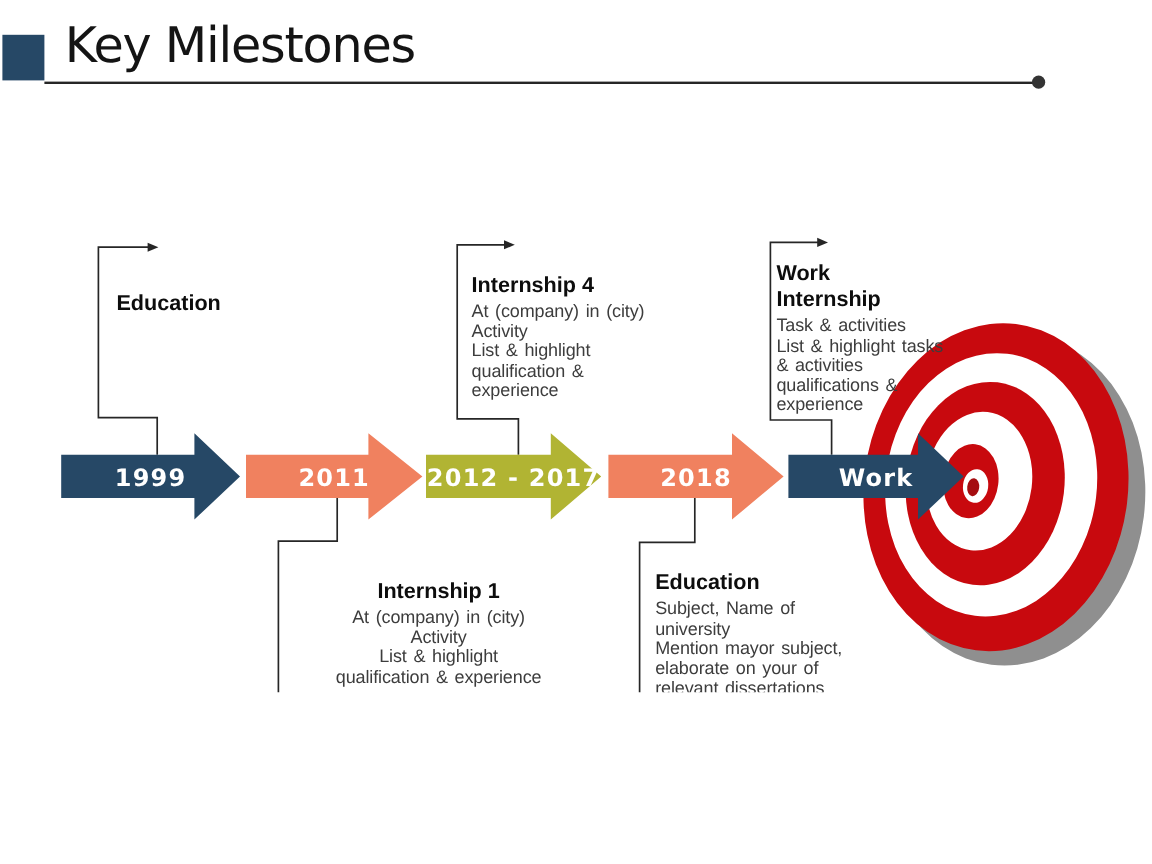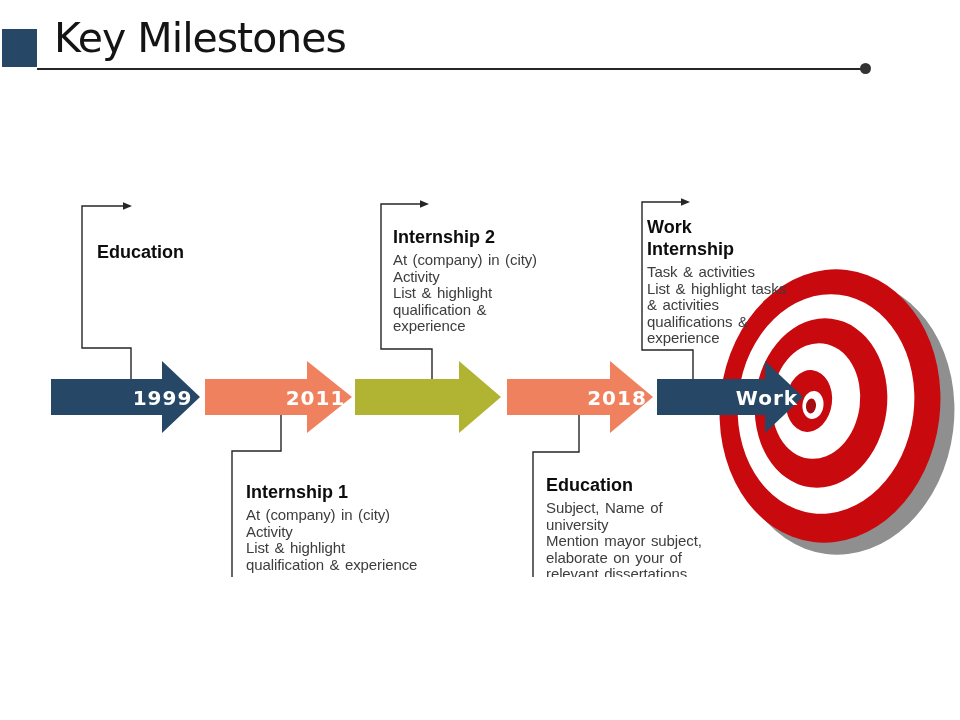--- a/index.html
+++ b/index.html
@@ -13,33 +13,33 @@
   .title-line   { position:absolute; left:37px; top:68px; width:829px; height:2px; background:#262626; }
   .title-dot    { position:absolute; left:860px; top:63px; width:11px; height:11px; border-radius:50%; background:#333333; }
 
   
   svg.diagram { position:absolute; left:0; top:0; }
   .connector { fill:none; stroke-width:1.4px; marker-end:url(#ah); }
 
   
   .arrow-label { position:absolute; top:379px; height:37px; display:flex; align-items:center; justify-content:center;
                  color:#ffffff; font-family:"DejaVu Sans", sans-serif; font-weight:700; font-size:20px;
-                 letter-spacing:1px; white-space:nowrap;padding-left:37px; }
+                 letter-spacing:1px; white-space:nowrap; }
 
   
   .ann { position:absolute; width:215px; }
   .ann h2 { margin:0 0 4px 0; font-size:18px; line-height:22px; font-weight:700; color:#0d0d0d;
             white-space:pre-line; font-family:"Liberation Sans", sans-serif; }
   .ann p  { margin:0; font-size:15px; line-height:16.5px; color:#3d3d3d; white-space:pre-line;
             word-spacing:1.5px; letter-spacing:-0.1px; }
 
   .ann-education-top    { left:97px;  top:241px; }
   .ann-internship2      { left:393px; top:226px; }
   .ann-work-experience  { left:647px; top:216px; width:160px; }
-  .ann-internship1      { left:246px; top:481px; }
+  .ann-internship1      { left:258px; top:481px;text-align:center; }
   .ann-education-bottom { left:546px; top:474px; }
 </style>
 </head>
 <body>
 
 <div class="slide">
 
   <div class="title-square"></div>
   <h1 class="slide-title">Key Milestones</h1>
   <div class="title-line"></div>
@@ -75,29 +75,30 @@
       <polygon points="51,379 162,379 162,361 200,397 162,433 162,415 51,415" fill="#264866"></polygon>
       <polygon points="205,379 307,379 307,361 352,397 307,433 307,415 205,415" fill="#F0815F"></polygon>
       <polygon points="355,379 459,379 459,361 501,397 459,433 459,415 355,415" fill="#B1B433"></polygon>
       <polygon points="507,379 610,379 610,361 653,397 610,433 610,415 507,415" fill="#F0815F"></polygon>
       <polygon points="657,379 765,379 765,361 803,397 765,433 765,415 657,415" fill="#264866"></polygon>
     </g>
   </svg>
 
   <div class="arrow-label" style="left:51px;width:149px">1999</div>
   <div class="arrow-label" style="left:205px;width:147px">2011</div>
+  <div class="arrow-label" style="left:355px;width:146px">2012 - 2017</div>
   <div class="arrow-label" style="left:507px;width:146px">2018</div>
   <div class="arrow-label" style="left:657px;width:146px">Work</div>
 
   <div class="ann ann-education-top">
     <h2>Education</h2>
   </div>
 
   <div class="ann ann-internship2">
-    <h2>Internship 2</h2>
+    <h2>Internship 4</h2>
     <p>At (company) in (city)
 Activity
 List &amp; highlight
 qualification &amp;
 experience</p>
   </div>
 
   <div class="ann ann-work-experience">
     <h2>Work
 Internship</h2>

